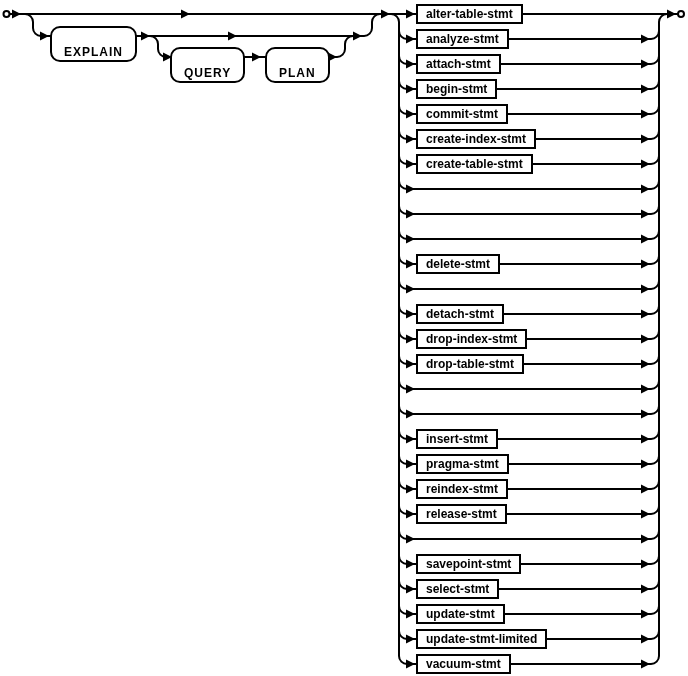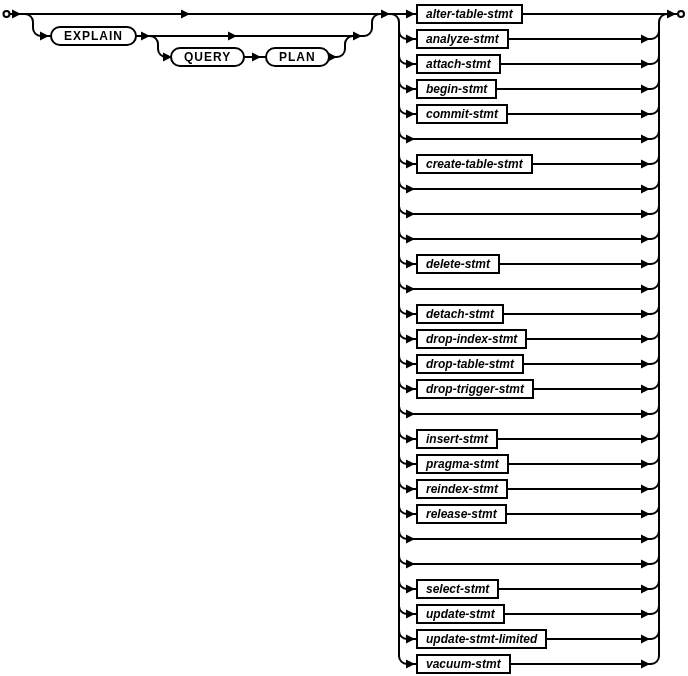--- a/index.html
+++ b/index.html
@@ -19,22 +19,22 @@
     height:20px;
     line-height:16px;
     border:2px solid var(--line,#000);
     background:var(--box-background,#fff);
     color:var(--text,#000);
     font-weight:bold;
     font-size:12px;
     text-align:center;
     white-space:nowrap;
   }
-  .rect{left:416px;padding:0 8px;font-style:italic;}
-  .stadium{border-radius:10px;padding:0 12px;letter-spacing:1px;}
+  .rect{left:416px;padding:0 8px;}
+  .stadium{border-radius:10px;padding:16px 12px;letter-spacing:1px;}
 </style>
 </head>
 <body>
 
 <div id="diagram">
   <svg id="rails" width="688" height="676" viewBox="0 0 688 676">
     <circle cx="6.5" cy="14" r="3"></circle>
     <circle cx="681" cy="14" r="3"></circle>
   <path d="M9 14 H678"></path>
       <path d="M25 14 a8 8 0 0 1 8 8 v6 a8 8 0 0 0 8 8"></path>
@@ -189,27 +189,28 @@
 
   <div class="box stadium" style="left:50px;top:26px">EXPLAIN</div>
   <div class="box stadium" style="left:170px;top:47px">QUERY</div>
   <div class="box stadium" style="left:265px;top:47px">PLAN</div>
 
   <div class="box rect" style="top:4px">alter-table-stmt</div>
   <div class="box rect" style="top:29px">analyze-stmt</div>
   <div class="box rect" style="top:54px">attach-stmt</div>
   <div class="box rect" style="top:79px">begin-stmt</div>
   <div class="box rect" style="top:104px">commit-stmt</div>
+  <div class="box rect" style="top:129px">create-index-stmt</div>
   <div class="box rect" style="top:154px">create-table-stmt</div>
   <div class="box rect" style="top:254px">delete-stmt</div>
   <div class="box rect" style="top:304px">detach-stmt</div>
   <div class="box rect" style="top:329px">drop-index-stmt</div>
   <div class="box rect" style="top:354px">drop-table-stmt</div>
-  <div class="box rect" style="top:379px">drop-trigger-stmt</div>
   <div class="box rect" style="top:429px">insert-stmt</div>
   <div class="box rect" style="top:454px">pragma-stmt</div>
   <div class="box rect" style="top:479px">reindex-stmt</div>
   <div class="box rect" style="top:504px">release-stmt</div>
+  <div class="box rect" style="top:554px">savepoint-stmt</div>
   <div class="box rect" style="top:579px">select-stmt</div>
   <div class="box rect" style="top:604px">update-stmt</div>
   <div class="box rect" style="top:629px">update-stmt-limited</div>
   <div class="box rect" style="top:654px">vacuum-stmt</div>
 </div>
 
 </body></html>

